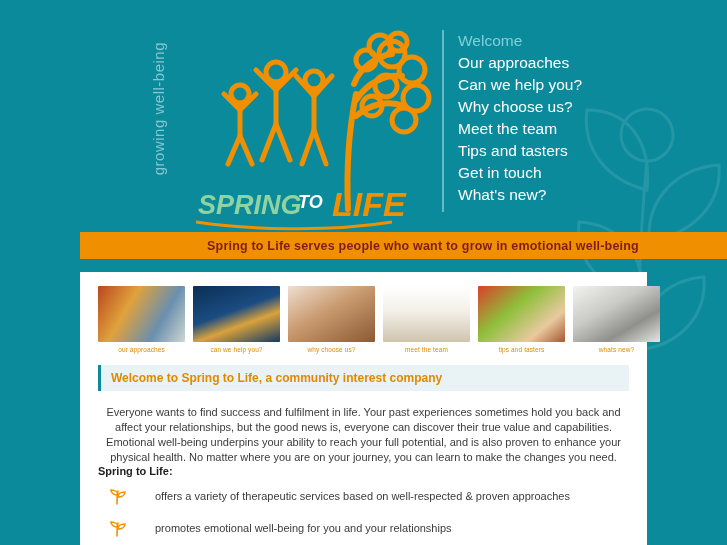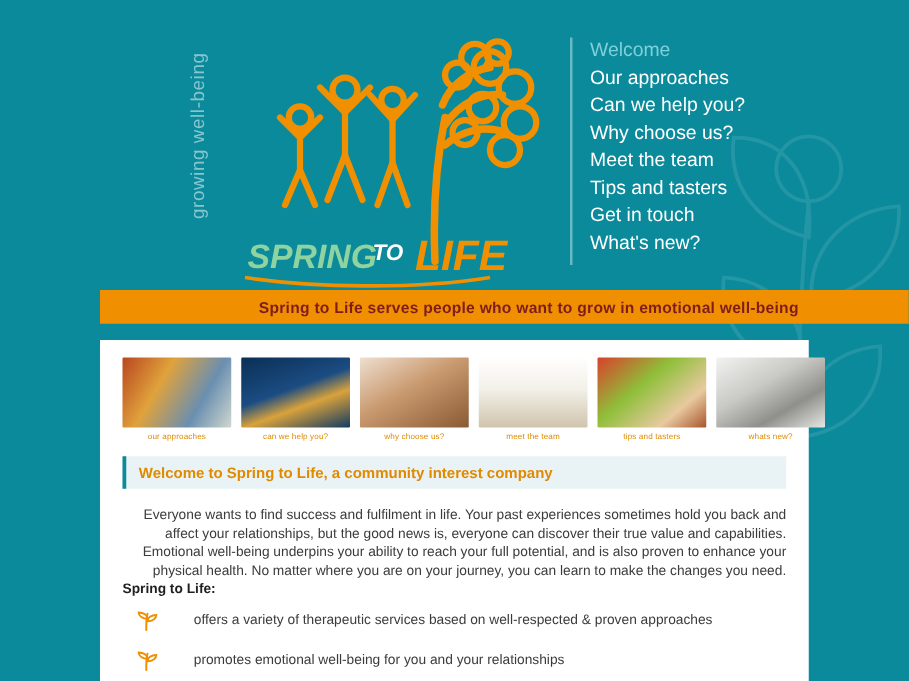--- a/index.html
+++ b/index.html
@@ -49,21 +49,21 @@
 
   .logo-art {
     position: absolute;
     left: 108px; top: 10px;
     width: 260px; height: 210px;
   }
 
   
   .nav {
     position: absolute;
-    left: 456px; top: 30px;
+    left: 442px; top: 30px;
     padding-left: 14px;
     border-left: 2px solid #67b9c4;
     height: 182px;
   }
   .nav a {
     display: block;
     color: #ffffff;
     text-decoration: none;
     font-size: 15.5px;
     line-height: 22px;
@@ -138,21 +138,21 @@
     font-size: 12px;
     font-weight: bold;
     text-align: center;
   }
 
   .para {
     margin-top: 14px;
     color: #3b3b3b;
     font-size: 11px;
     line-height: 15px;
-    text-align: right;
+    text-align: center;
   }
 
   .sectiontitle {
     margin-top: 0;
     color: #1f1f1f;
     font-size: 11px;
     font-weight: bold;
   }
 
   .bullets { margin-top: 10px; }

